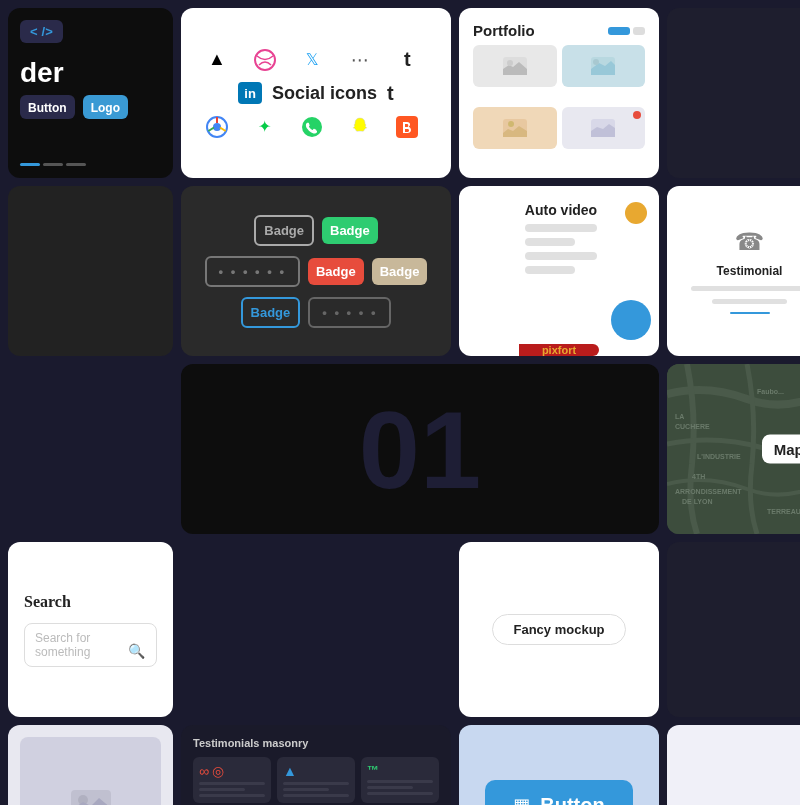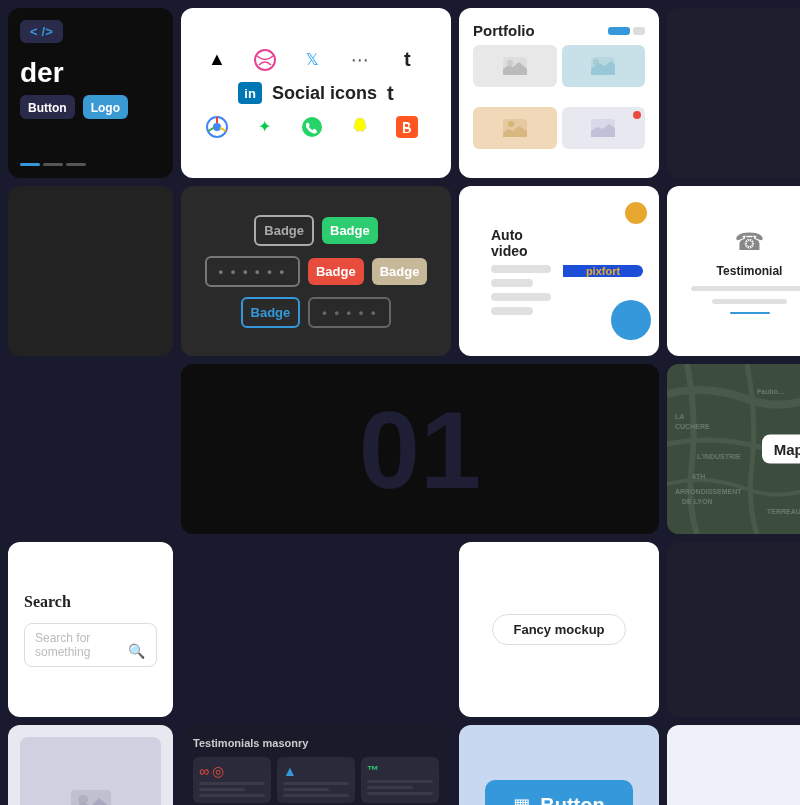--- a/index.html
+++ b/index.html
@@ -110,21 +110,21 @@
     .auto-video-left {
       flex: 1;
       display: flex;
       flex-direction: column;
       gap: 6px;
       padding: 16px 12px 16px 16px;
     }
 
     .auto-video-right {
       width: 80px;
-      background: #1d4ed8;
+      background: #b91c1c;
       display: flex;
       align-items: center;
       justify-content: center;
       border-radius: 0 12px 12px 0;
       flex-direction: column;
       gap: 8px;
     }
 
     .auto-video-line {
       height: 8px;
@@ -339,21 +339,21 @@
       <button class="badge" style="background:transparent;border:2px solid #777;color:#777;letter-spacing:2px;padding:6px 12px;">• • • • • •</button>
       <button class="badge badge-red">Badge</button>
       <button class="badge badge-tan">Badge</button>
     </div>
     <div class="badge-row">
       <button class="badge badge-blue-outline">Badge</button>
       <button class="badge" style="background:transparent;border:2px solid #666;color:#666;letter-spacing:2px;padding:6px 12px;">• • • • •</button>
     </div>
   </div>
 
-  <div class="card" style="grid-column:3;grid-row:2;padding:16px;flex-direction:row;overflow:hidden;">
+  <div class="card" style="grid-column:3;grid-row:2;padding:0;flex-direction:column;overflow:hidden;">
     <div class="auto-video-left">
       <span style="font-size:14px;font-weight:700;color:#222;">Auto video</span>
       <div class="auto-video-line"></div>
       <div class="auto-video-line auto-video-line-short"></div>
       <div class="auto-video-line"></div>
       <div class="auto-video-line auto-video-line-short"></div>
     </div>
     <div class="auto-video-right">
       <div style="font-size:11px;color:#e8a830;font-weight:600;">pixfort</div>
       <div style="width:40px;height:40px;border-radius:50%;background:#3498db;position:absolute;bottom:16px;right:8px;"></div>

